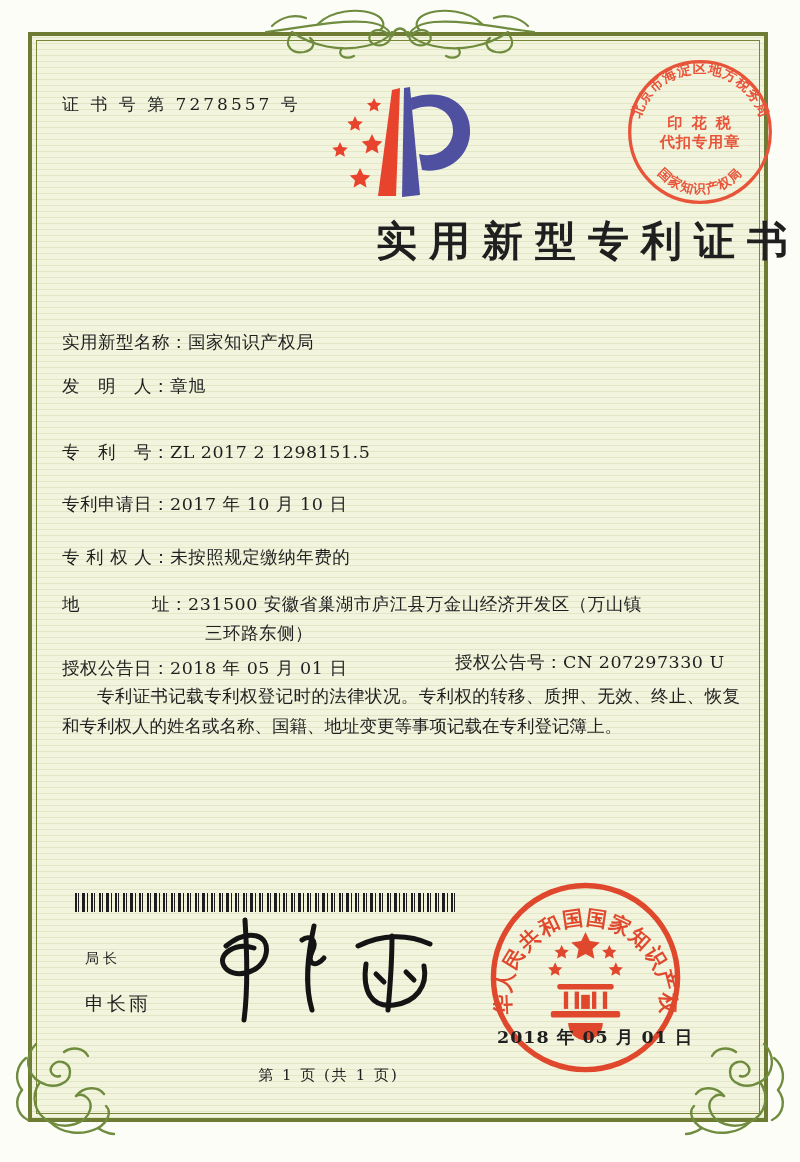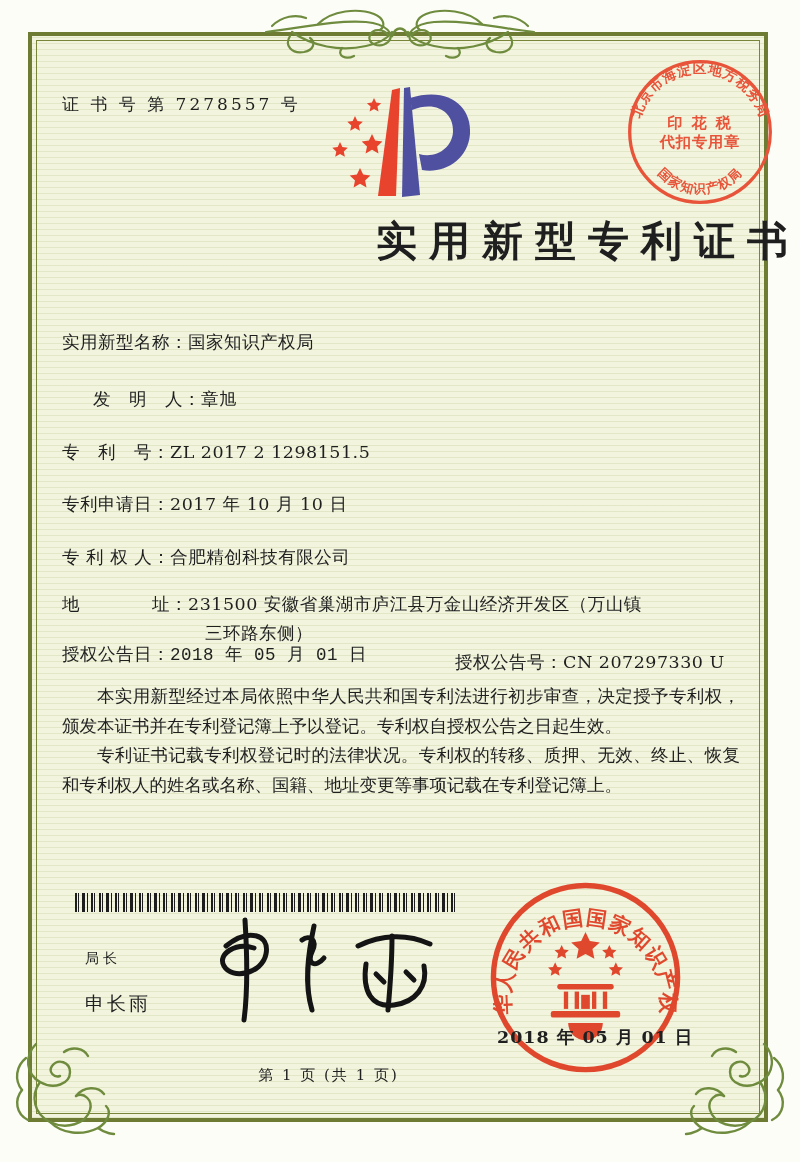--- a/index.html
+++ b/index.html
@@ -137,47 +137,46 @@
   <text font-size="13.5" font-weight="bold" fill="#e8543a" letter-spacing="1">
     <textPath href="#taxBottom" startOffset="50%" text-anchor="middle">国家知识产权局</textPath>
   </text>
 </svg>
 
 <div class="abs title">实用新型专利证书</div>
 
 <div class="abs fieldrow" style="left:62px;top:330px;">
   <span class="lbl">实用新型名称：</span><span class="val">国家知识产权局</span>
 </div>
-<div class="abs fieldrow" style="left:62px;top:387px;margin-left:31px;">
+<div class="abs fieldrow" style="left:62px;top:374px;">
   <span class="lbl">发　明　人：</span><span class="val">章旭</span>
 </div>
 <div class="abs fieldrow" style="left:62px;top:440px;">
   <span class="lbl">专　利　号：</span><span class="val">ZL 2017 2 1298151.5</span>
 </div>
 <div class="abs fieldrow" style="left:62px;top:492px;">
   <span class="lbl">专利申请日：</span><span class="val">2017 年 10 月 10 日</span>
 </div>
 <div class="abs fieldrow" style="left:62px;top:545px;">
-  <span class="lbl">专 利 权 人：</span><span class="val">合肥精创科技有限公司</span>
+  <span class="lbl">专 利 权 人：</span><span class="val">未按照规定缴纳年费的</span>
 </div>
 <div class="abs fieldrow" style="left:62px;top:592px;">
   <span class="lbl">地　　　　址：</span><span class="val">231500 安徽省巢湖市庐江县万金山经济开发区（万山镇</span>
 </div>
 <div class="abs fieldrow" style="left:205px;top:621px;">
   <span class="val">三环路东侧）</span>
 </div>
-<div class="abs fieldrow" style="left:62px;top:642px;font-family:Liberation Mono, monospace;">
+<div class="abs fieldrow" style="left:62px;top:656px;">
   <span class="lbl">授权公告日：</span><span class="val">2018 年 05 月 01 日</span>
 </div>
 <div class="abs fieldrow" style="left:455px;top:650px;">
   <span class="lbl">授权公告号：</span><span class="val">CN 207297330 U</span>
 </div>
 
 <div class="abs paras">
-  <p>本实用新型经过本局依照中华人民共和国专利法进行初步审查，决定授予专利权，颁发本证书并在专利登记簿上予以登记。专利权自授权公告之日起生效。</p>
   <p>专利证书记载专利权登记时的法律状况。专利权的转移、质押、无效、终止、恢复和专利权人的姓名或名称、国籍、地址变更等事项记载在专利登记簿上。</p>
 </div>
 
 <div class="abs barcode"></div>
 
 <div class="abs officer-title">局长</div>
 <div class="abs officer-name">申长雨</div>
 
 <svg class="abs" style="left:190px;top:912px;" width="250" height="118" viewBox="0 0 250 118">
   <g stroke="#141414" stroke-width="5" fill="none" stroke-linecap="round" stroke-linejoin="round">

